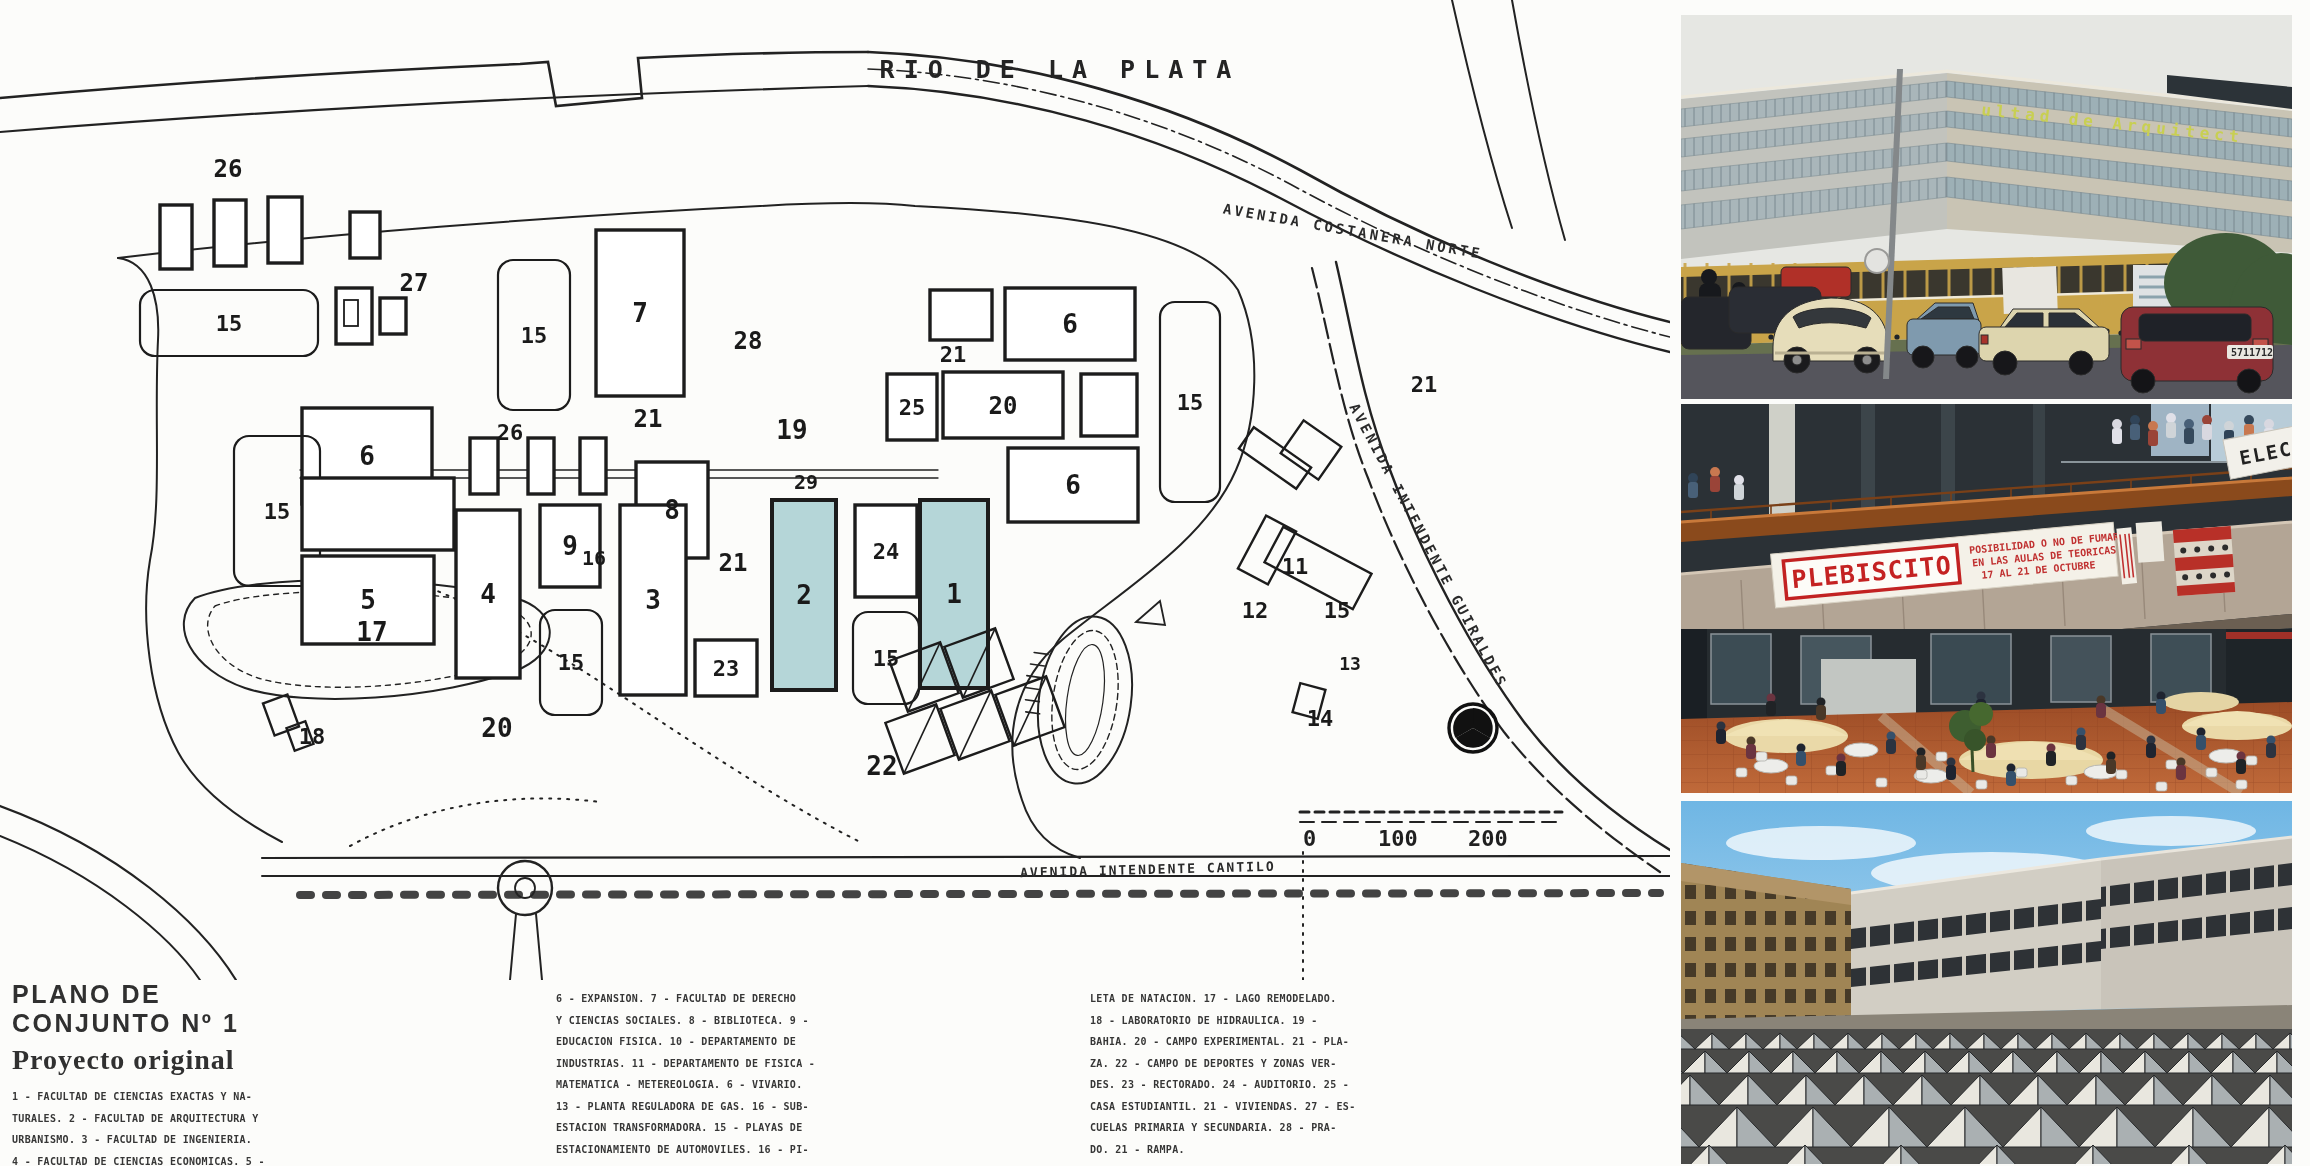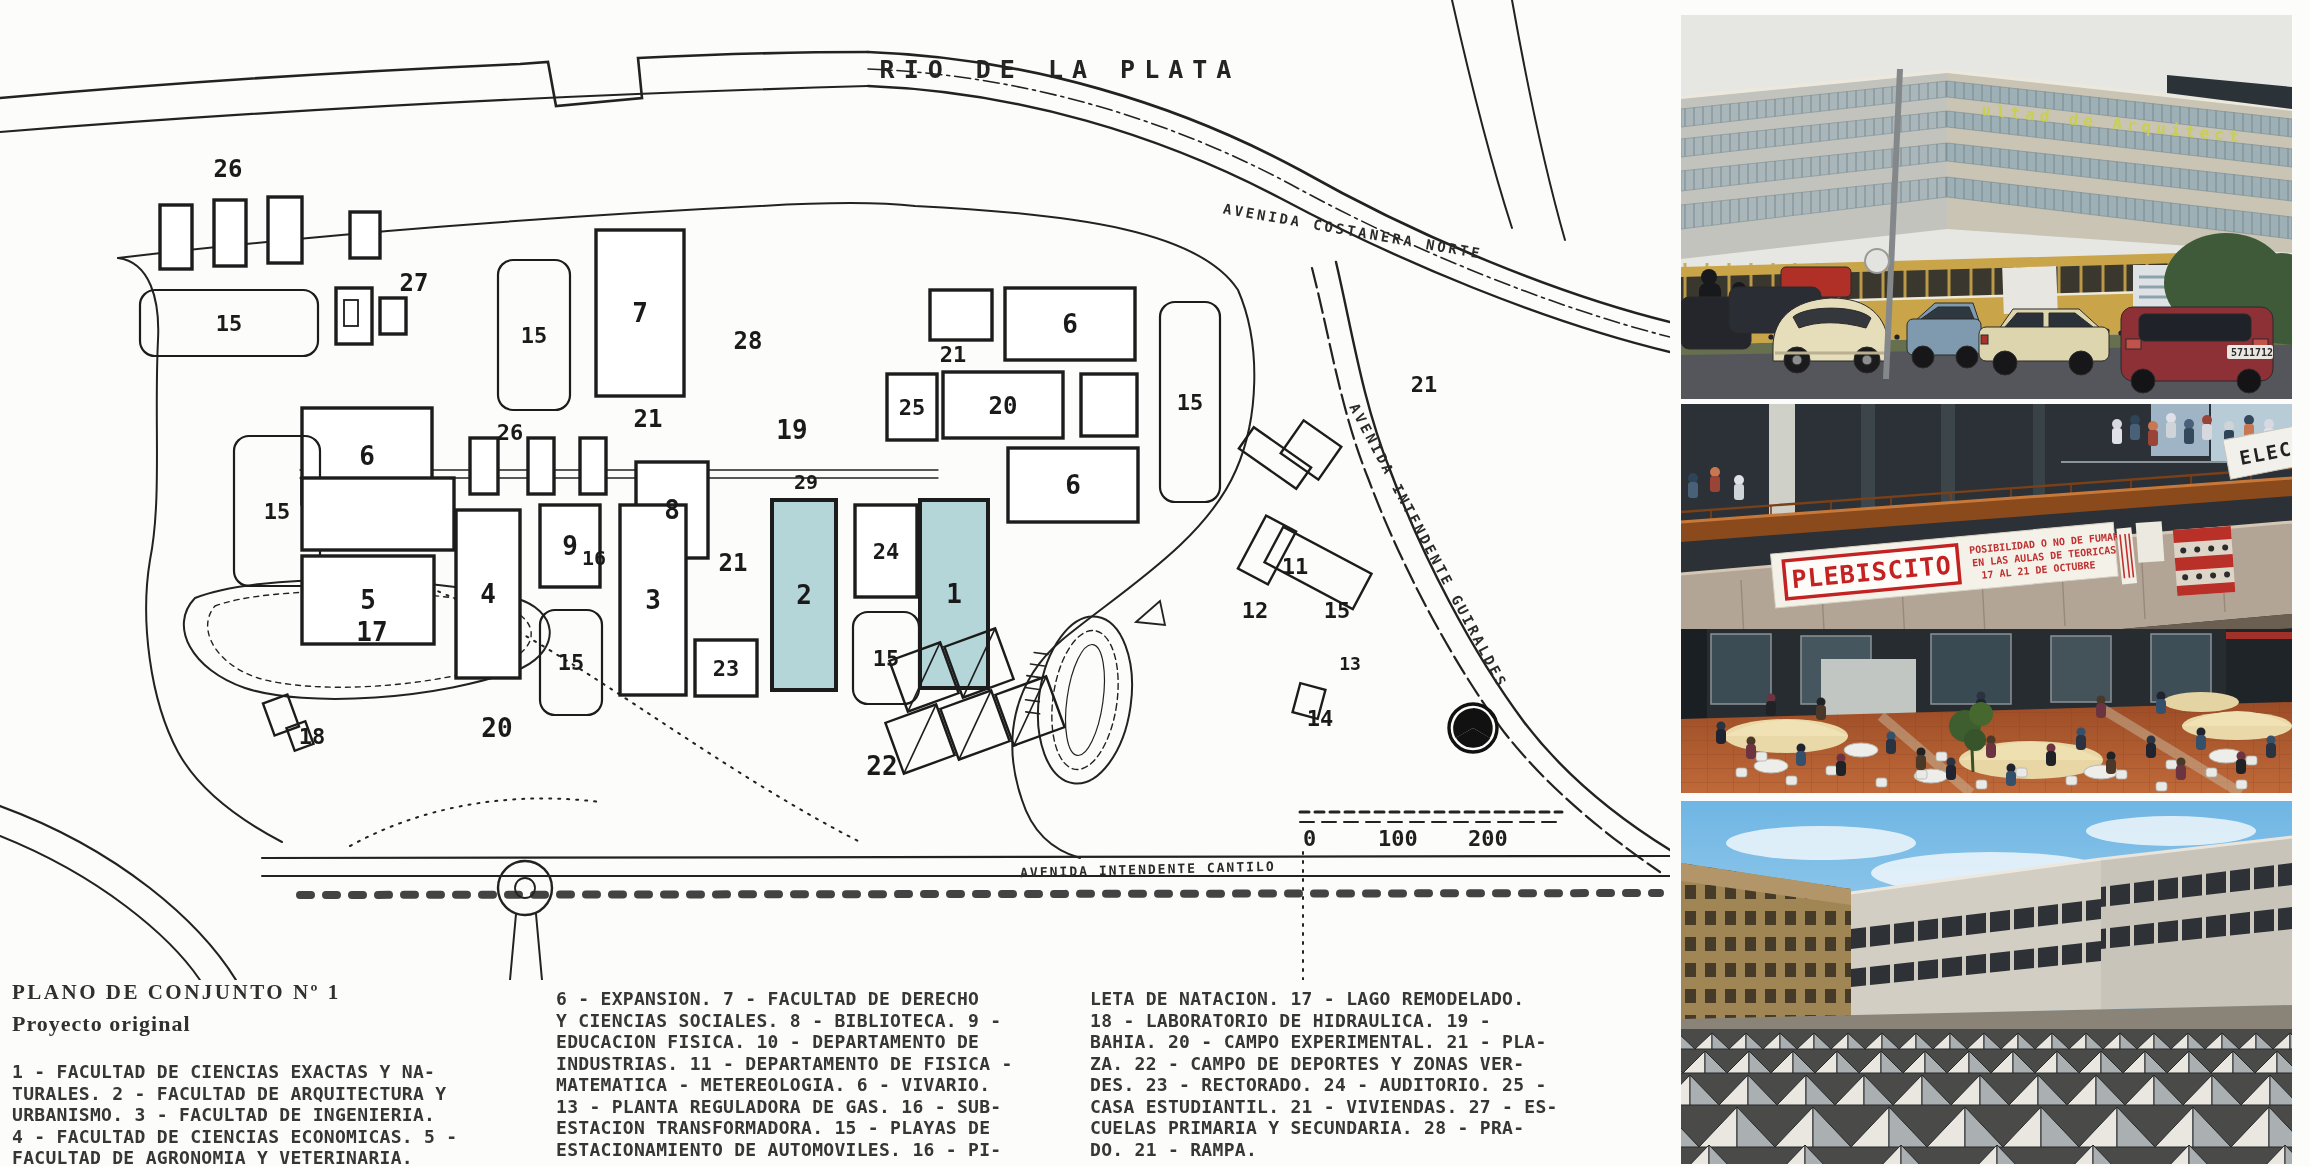--- a/index.html
+++ b/index.html
@@ -2,23 +2,23 @@
 <html><head>
 <meta charset="utf-8">
 <style>
   html,body{margin:0;padding:0;background:#e8e8e8;}
   .page{position:relative;width:2310px;height:1166px;background:#fcfcfa;overflow:hidden;
         font-family:"Liberation Sans",sans-serif;color:#1d1d1d;}
   .map-wrap{position:absolute;left:0;top:0;width:1670px;height:980px;}
   .map-wrap svg{position:absolute;left:0;top:0;}
   .legend{position:absolute;font-family:"DejaVu Sans Mono",monospace;font-weight:700;color:#262626;}
   .leg-col{position:absolute;}
-  .leg-line{font-size:18px;line-height:21.5px;letter-spacing:.3px;white-space:nowrap;opacity:.92;}
-  .leg-title{font-family:Liberation Serif, serif;font-weight:700;font-size:21px;letter-spacing:2.5px;margin:0 0 6px 0;opacity:.95;}
-  .leg-sub{font-family:"Liberation Serif",serif;font-weight:700;font-size:22px;letter-spacing:1px;margin:0 0 24px 0;opacity:.95;}
+  .leg-line{font-size:10px;line-height:21.5px;letter-spacing:.3px;white-space:nowrap;opacity:.92;}
+  .leg-title{font-family:Liberation Sans, sans-serif;font-weight:700;font-size:25px;letter-spacing:2.5px;margin:0 0 6px 0;opacity:.95;}
+  .leg-sub{font-family:"Liberation Serif",serif;font-weight:700;font-size:28px;letter-spacing:1px;margin:0 0 10px 0;opacity:.95;}
   .photo{position:absolute;left:1681px;width:611px;overflow:hidden;background:#ddd;}
   .photo svg{display:block;}
   #photo-facade{top:15px;height:384px;}
   #photo-plaza{top:404px;height:389px;}
   #photo-courtyard{top:801px;height:363px;}
   text{font-family:"DejaVu Sans Mono",monospace;}
 </style>
 </head>
 <body>
 

